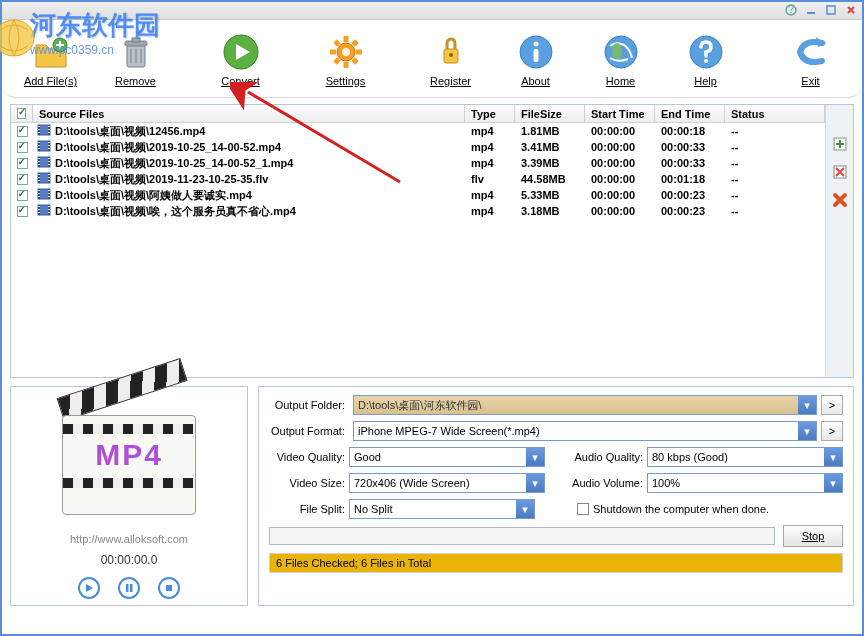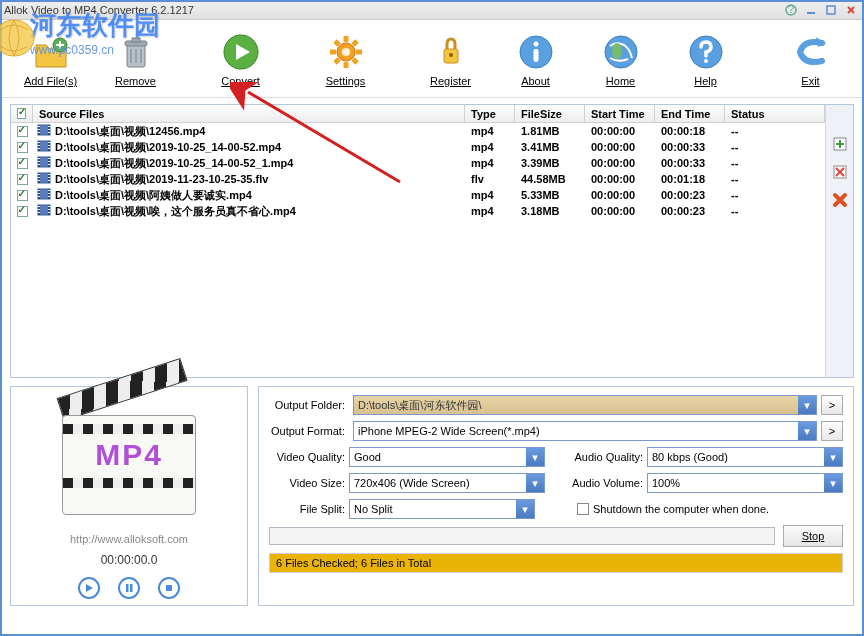--- a/index.html
+++ b/index.html
@@ -8,21 +8,21 @@
 .titlebar { height: 20px; background: linear-gradient(#f0f0f0, #e0e0e0); border-bottom: 1px solid #ccc; display: flex; align-items: center; padding: 0 4px; }
 .titlebar-text { font-size: 11px; color: #333; }
 .titlebar-spacer { flex: 1; }
 .titlebar-btn { width: 18px; height: 14px; margin-left: 2px; display: flex; align-items: center; justify-content: center; cursor: pointer; }
 
 .watermark { position: absolute; top: 8px; left: 0; z-index: 100; pointer-events: none; opacity: 0.9; }
 .watermark-text { font-size: 26px; font-weight: bold; color: #3b82f6; font-family: Liberation Mono, monospace; text-shadow: 1px 1px 2px rgba(0,0,0,0.2); }
 .watermark-url { font-size: 12px; color: #5a8fd6; }
 .watermark-globe { position: absolute; top: 2px; left: -8px; }
 
-.toolbar { height: 78px; display: flex; padding: 4px 8px; gap: 0; border-bottom: 1px solid #ddd; }
+.toolbar { height: 78px; display: flex; padding: 4px 8px; gap: 0; border-bottom: 1px solid #ddd; border-radius: 16px; }
 .tool-btn { width: 85px; display: flex; flex-direction: column; align-items: center; justify-content: center; cursor: pointer; }
 .tool-icon { width: 42px; height: 42px; display: flex; align-items: center; justify-content: center; }
 .tool-label { margin-top: 2px; text-decoration: underline; color: #000; }
 .tool-sep { width: 20px; }
 
 .arrow-overlay { position: absolute; top: 82px; left: 230px; z-index: 50; pointer-events: none; }
 
 .list-area { position: relative; margin: 6px 10px 0 10px; border: 1px solid #b5c7de; height: 274px; background: #fff; display: flex; font-weight: bold; }
 .list-main { flex: 1; }
 .list-header { display: flex; background: linear-gradient(#fdfdfd, #ecedef); border-bottom: 1px solid #d0d0d0; height: 18px; }
@@ -79,21 +79,20 @@
 .status-row { margin-top: 6px; padding: 3px 6px; border: 1px solid #d0d0d0; background: #eab308; }
 
 .outer-border { position: absolute; inset: 0; border: 2px solid #5a8fd6; pointer-events: none; }
 </style>
 </head>
 <body>
 
 <div class="outer-border"></div>
 
 <div class="titlebar">
-  <span class="titlebar-text">Allok Video to MP4 Converter 6.2.1217</span>
   <div class="titlebar-spacer"></div>
   <div class="titlebar-btn">
       <svg width="12" height="12">
         <circle cx="6" cy="6" r="5" fill="none" stroke="#6a9" stroke-width="1.5"></circle>
         <text x="6" y="9" text-anchor="middle" font-size="8" fill="#6a9">?</text>
       </svg>
     </div>
   <div class="titlebar-btn">
       <svg width="12" height="12">
         <rect x="2" y="8" width="8" height="2" fill="#5a8fd6"></rect>
@@ -452,21 +451,21 @@
       <div class="slabel">Output Folder:</div>
       <div class="scombo folder sinput">
           <span>D:\tools\桌面\河东软件园\</span>
           <div class="scombo-arrow">▾</div>
         </div>
       <div class="sbtn-arrow">&gt;</div>
     </div>
     <div class="srow">
       <div class="slabel">Output Format:</div>
       <div class="scombo">
-          <span>iPhone MPEG-2 Wide Screen(*.mp4)</span>
+          <span>iPhone MPEG-7 Wide Screen(*.mp4)</span>
           <div class="scombo-arrow">▾</div>
         </div>
       <div class="sbtn-arrow">&gt;</div>
     </div>
     <div class="srow srow-split">
       <div class="half">
         <div class="slabel">Video Quality:</div>
         <div class="scombo">
             <span>Good</span>
             <div class="scombo-arrow">▾</div>

